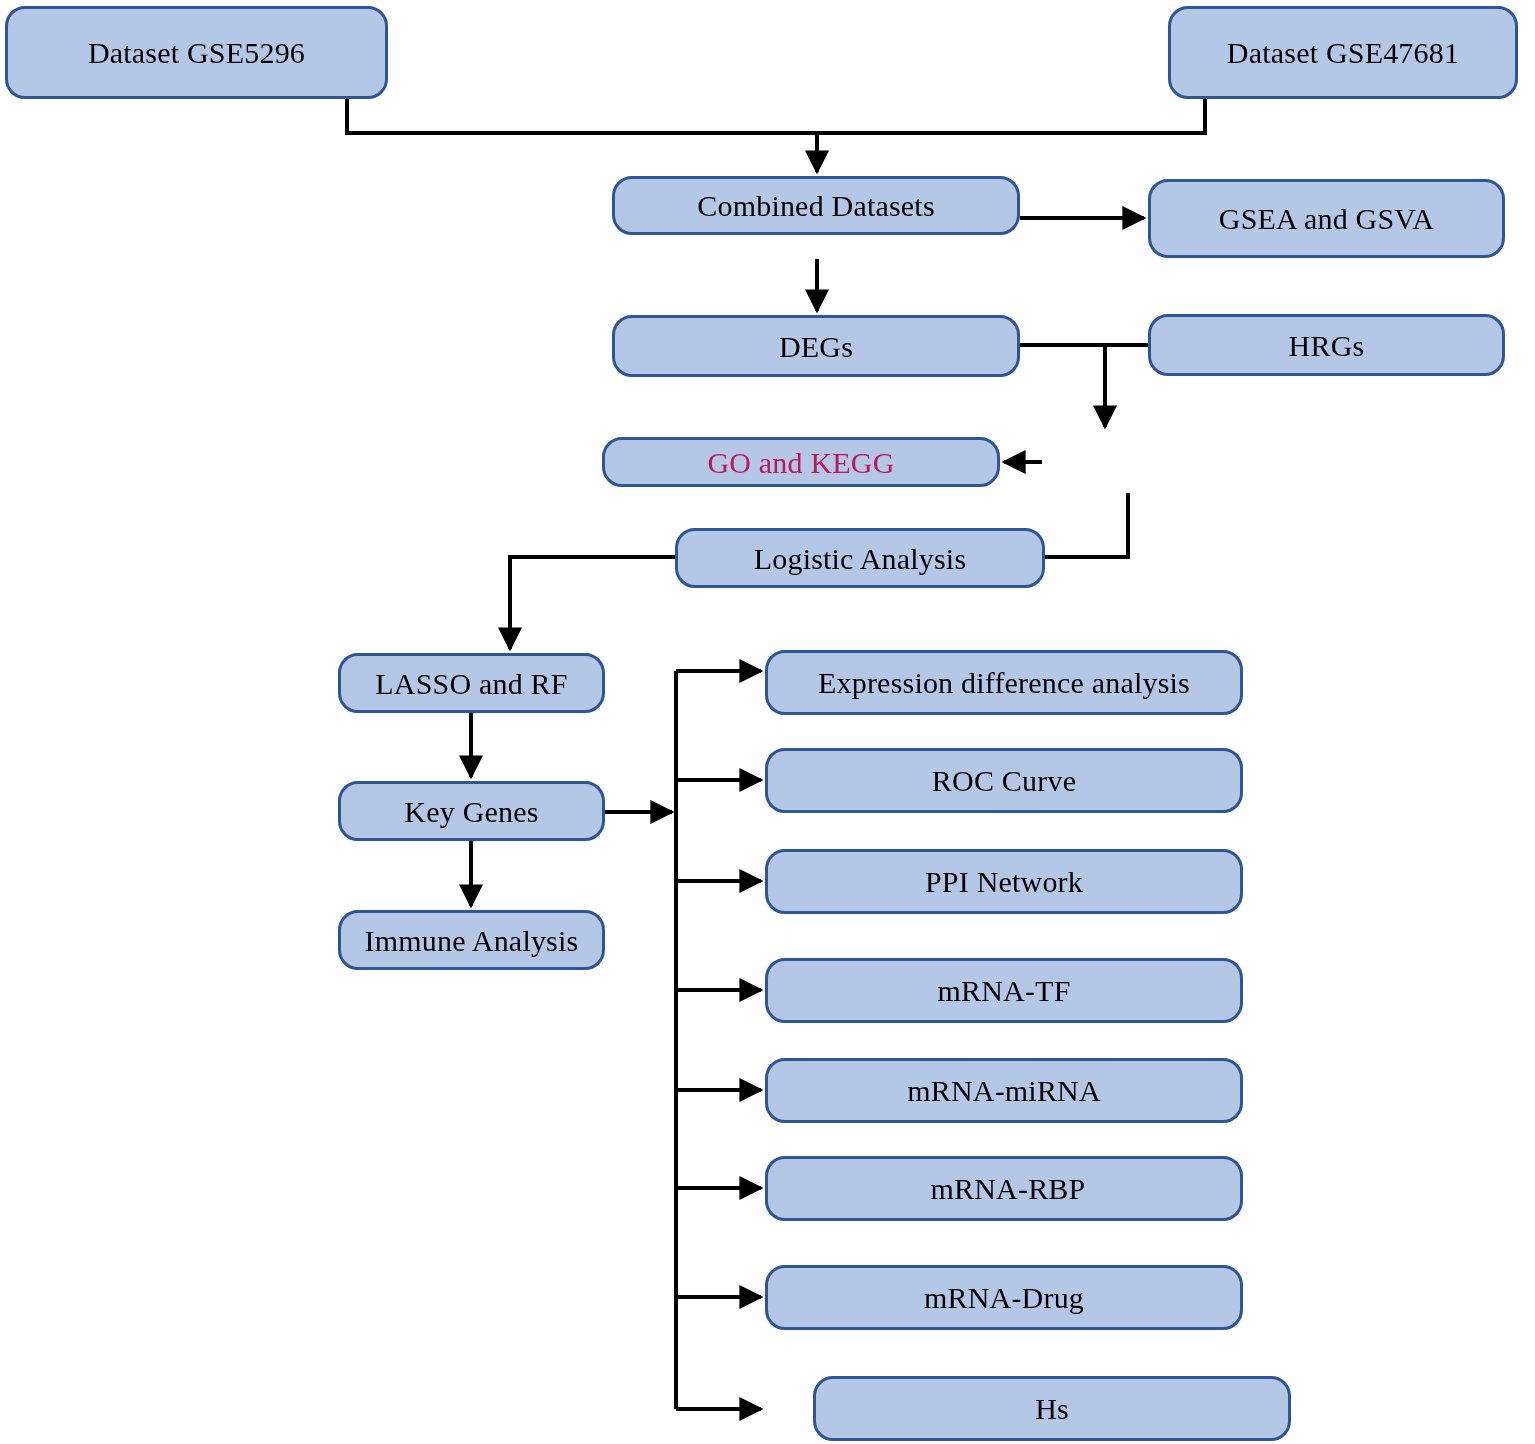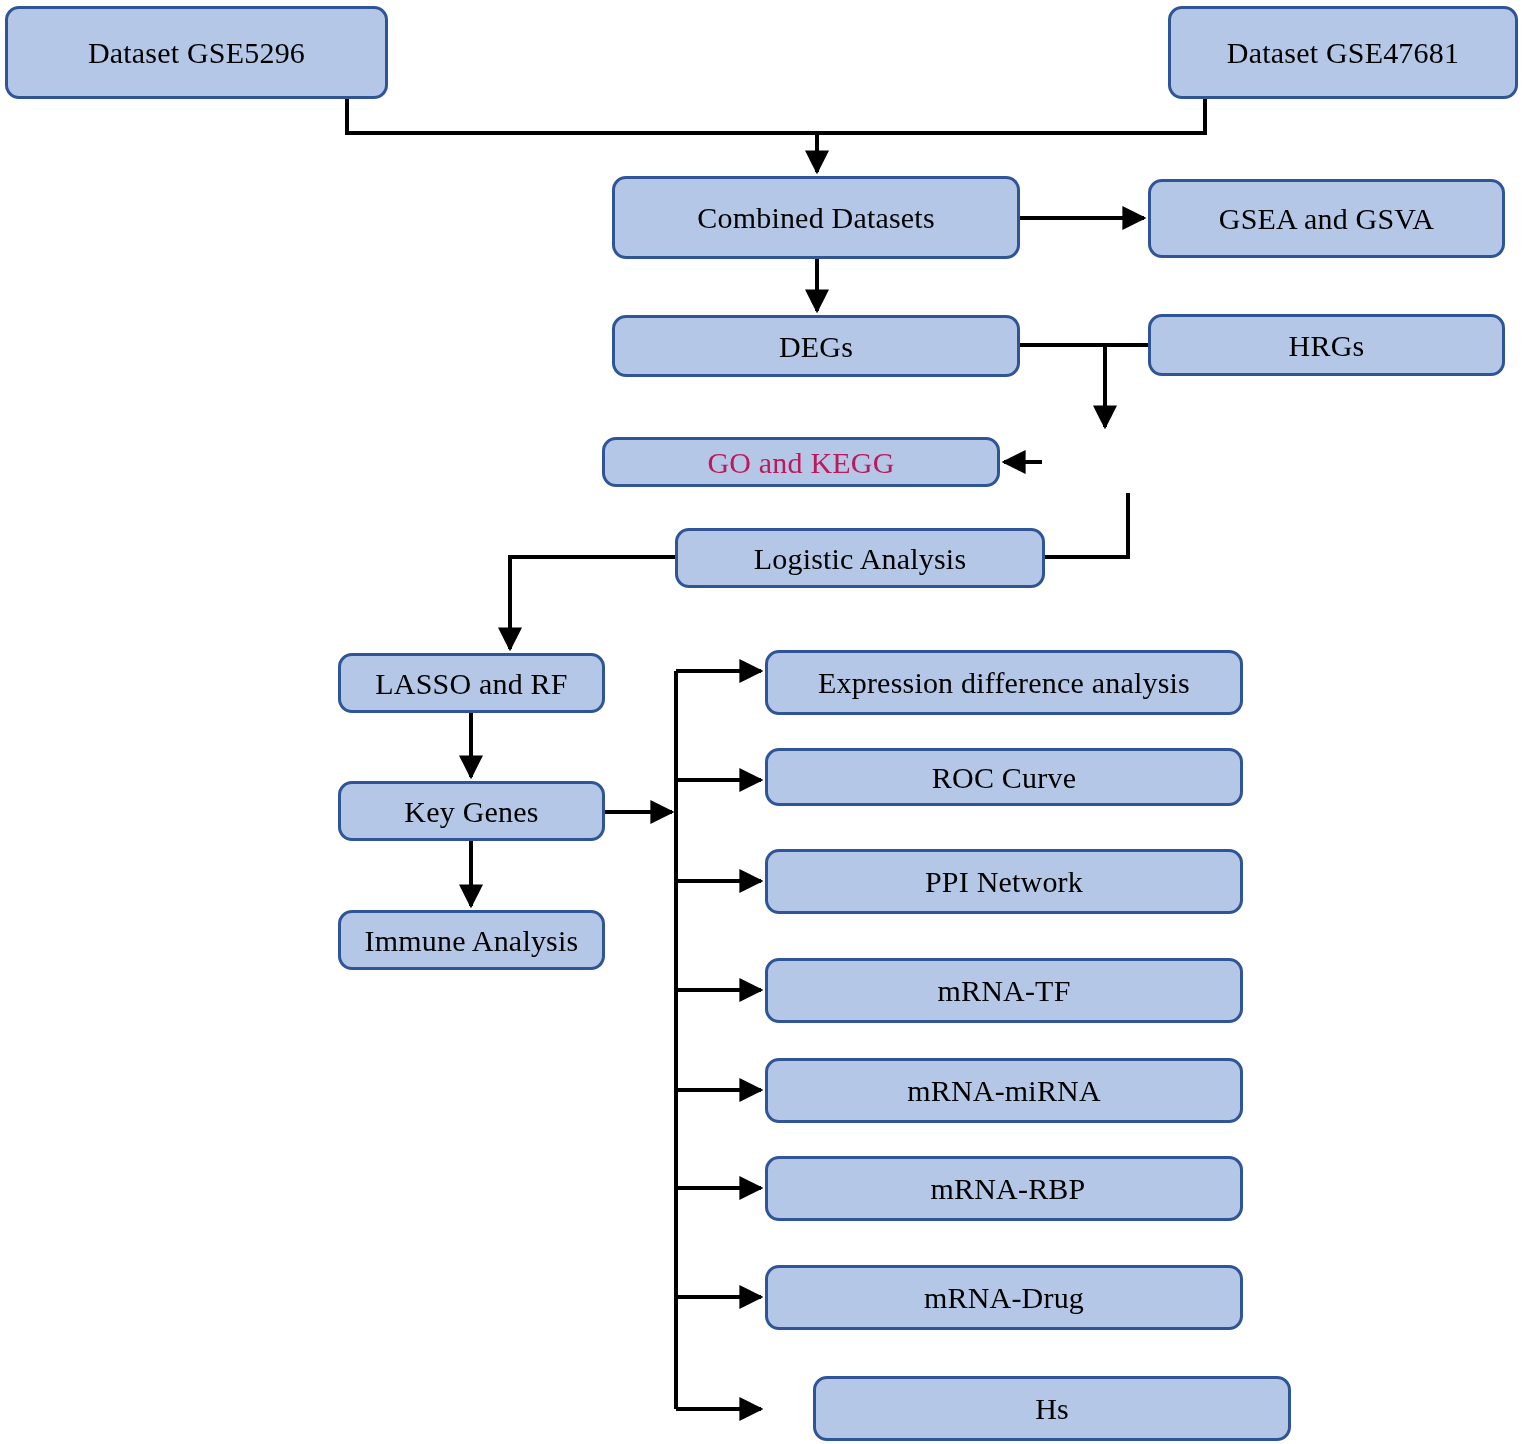--- a/index.html
+++ b/index.html
@@ -24,21 +24,21 @@
     top: 0;
     width: 1535px;
     height: 1444px;
     pointer-events: none;
   }
   .node {
     position: absolute;
     box-sizing: border-box;
     background: #b4c7e7;
     border: 3px solid #2f5597;
-    border-radius: 14px;
+    border-radius: 20px;
     display: flex;
     align-items: center;
     justify-content: center;
     text-align: center;
     color: #000000;
     font-family: "Liberation Serif", "DejaVu Serif", serif;
     font-size: 30px;
     line-height: 1.1;
     letter-spacing: 0.2px;
     padding: 0 10px;
@@ -91,31 +91,31 @@
       <path d="M 676 990 L 761 990" marker-end="url(#arrow)"></path>
       <path d="M 676 1090 L 761 1090" marker-end="url(#arrow)"></path>
       <path d="M 676 1188 L 761 1188" marker-end="url(#arrow)"></path>
       <path d="M 676 1297 L 761 1297" marker-end="url(#arrow)"></path>
       <path d="M 676 1409 L 761 1409" marker-end="url(#arrow)"></path>
     </g>
   </svg>
 
   <div class="node" style="left: 5px; top: 6px; width: 383px; height: 93px; background: rgb(180, 199, 231); border-color: rgb(47, 85, 151); color: rgb(0, 0, 0);">Dataset GSE5296</div>
   <div class="node" style="left: 1168px; top: 6px; width: 350px; height: 93px; background: rgb(180, 199, 231); border-color: rgb(47, 85, 151); color: rgb(0, 0, 0);">Dataset GSE47681</div>
-  <div class="node" style="left: 612px; top: 176px; width: 408px; height: 83px; background: rgb(180, 199, 231); border-color: rgb(47, 85, 151); color: rgb(0, 0, 0); text-align: center;">Combined Datasets</div>
+  <div class="node" style="left: 612px; top: 176px; width: 408px; height: 59px; background: rgb(180, 199, 231); border-color: rgb(47, 85, 151); color: rgb(0, 0, 0); text-align: center;">Combined Datasets</div>
   <div class="node" style="left: 1148px; top: 179px; width: 357px; height: 79px; background: rgb(180, 199, 231); border-color: rgb(47, 85, 151); color: rgb(0, 0, 0);">GSEA and GSVA</div>
   <div class="node" style="left: 612px; top: 315px; width: 408px; height: 62px; background: rgb(180, 199, 231); border-color: rgb(47, 85, 151); color: rgb(0, 0, 0);">DEGs</div>
   <div class="node" style="left: 1148px; top: 314px; width: 357px; height: 62px; background: rgb(180, 199, 231); border-color: rgb(47, 85, 151); color: rgb(0, 0, 0);">HRGs</div>
   <div class="node" style="left: 602px; top: 421px; width: 398px; height: 50px; background: rgb(180, 199, 231); border-color: rgb(47, 85, 151); color: #be185d; margin-top: 16px;">GO and KEGG</div>
   <div class="node" style="left: 675px; top: 528px; width: 370px; height: 60px; background: rgb(180, 199, 231); border-color: rgb(47, 85, 151); color: rgb(0, 0, 0);">Logistic Analysis</div>
   <div class="node" style="left: 338px; top: 653px; width: 267px; height: 60px; background: rgb(180, 199, 231); border-color: rgb(47, 85, 151); color: rgb(0, 0, 0);">LASSO and RF</div>
   <div class="node" style="left: 338px; top: 781px; width: 267px; height: 60px; background: rgb(180, 199, 231); border-color: rgb(47, 85, 151); color: rgb(0, 0, 0);">Key Genes</div>
   <div class="node" style="left: 338px; top: 910px; width: 267px; height: 60px; background: rgb(180, 199, 231); border-color: rgb(47, 85, 151); color: rgb(0, 0, 0);">Immune Analysis</div>
   <div class="node" style="left: 765px; top: 650px; width: 478px; height: 65px; background: rgb(180, 199, 231); border-color: rgb(47, 85, 151); color: rgb(0, 0, 0);">Expression difference analysis</div>
-  <div class="node" style="left: 765px; top: 748px; width: 478px; height: 58px; background: rgb(180, 199, 231); border-color: rgb(47, 85, 151); color: rgb(0, 0, 0);">ROC Curve</div>
+  <div class="node" style="left: 765px; top: 748px; width: 478px; height: 65px; background: rgb(180, 199, 231); border-color: rgb(47, 85, 151); color: rgb(0, 0, 0);">ROC Curve</div>
   <div class="node" style="left: 765px; top: 849px; width: 478px; height: 65px; background: rgb(180, 199, 231); border-color: rgb(47, 85, 151); color: rgb(0, 0, 0);">PPI Network</div>
   <div class="node" style="left: 765px; top: 958px; width: 478px; height: 65px; background: rgb(180, 199, 231); border-color: rgb(47, 85, 151); color: rgb(0, 0, 0);">mRNA-TF</div>
   <div class="node" style="left: 765px; top: 1058px; width: 478px; height: 65px; background: rgb(180, 199, 231); border-color: rgb(47, 85, 151); color: rgb(0, 0, 0);">mRNA-miRNA</div>
   <div class="node" style="left: 765px; top: 1156px; width: 478px; height: 65px; background: rgb(180, 199, 231); border-color: rgb(47, 85, 151); color: rgb(0, 0, 0); padding-left: 18px;">mRNA-RBP</div>
   <div class="node" style="left: 765px; top: 1265px; width: 478px; height: 65px; background: rgb(180, 199, 231); border-color: rgb(47, 85, 151); color: rgb(0, 0, 0);">mRNA-Drug</div>
   <div class="node" style="left: 765px; top: 1376px; width: 478px; height: 65px; background: rgb(180, 199, 231); border-color: rgb(47, 85, 151); color: rgb(0, 0, 0); margin-left: 48px;">Hs</div>
 
 </div>
 
 </body></html>

